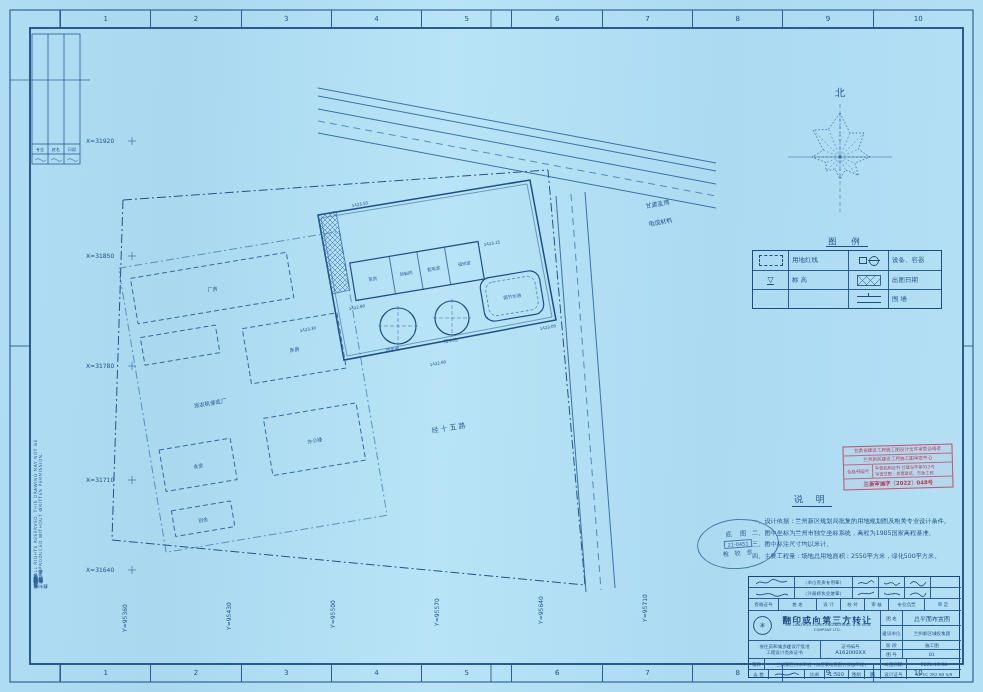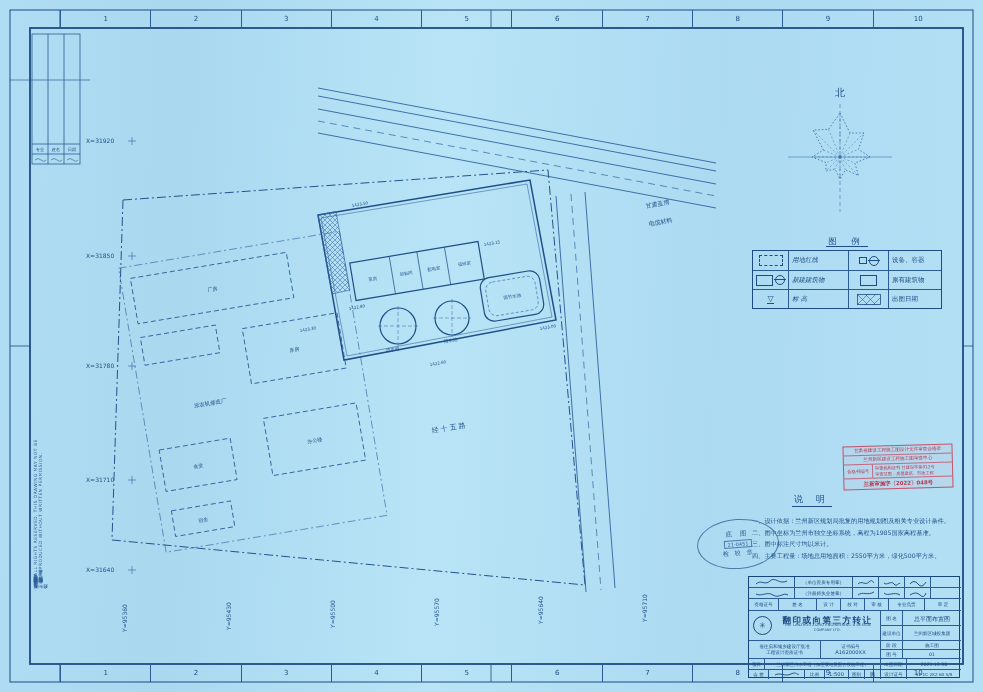--- a/index.html
+++ b/index.html
@@ -14,21 +14,21 @@
   
   .legend{position:absolute;left:752px;top:236px;width:190px;color:#1f4f88;}
   .legend-title{text-align:center;font-size:8.5px;letter-spacing:6px;margin-bottom:2px;}
   .legend-title i{font-style:normal;border-bottom:1px solid #1f4f88;padding:0 2px;}
   .legend-table{border:1px solid #1d4c82;display:flex;flex-direction:column;}
   .lrow{display:flex;height:19px;border-top:1px solid #2a5c96;box-sizing:border-box;}
   .lrow:first-child{border-top:none;}
   .lc{display:flex;align-items:center;box-sizing:border-box;border-right:1px solid #2a5c96;
       font-size:6.5px;padding-left:3px;}
   .lc.sym{justify-content:center;padding-left:0;}
-  .c1{width:36px;}.c2{width:60px;font-style:italic;}.c3{width:40px;}.c4{width:52px;border-right:none;text-align:right;}
+  .c1{width:36px;}.c2{width:60px;}.c3{width:40px;}.c4{width:52px;border-right:none;text-align:right;}
   .sym-dash{width:22px;height:9px;border:1px dashed #1d4c82;}
   .sym-rect{width:15px;height:9px;border:1px solid #1d4c82;display:inline-block;}
   .sym-circ{width:8px;height:8px;border:1px solid #1d4c82;border-radius:50%;display:inline-block;
     position:relative;margin-left:2px;}
   .sym-circ::after{content:"";position:absolute;left:-2px;right:-2px;top:3px;border-top:1px solid #1d4c82;}
   .glyph-elev::before{content:"▽";font-size:8px;color:#1f4f88;border-bottom:1px solid #1f4f88;}
   .sym-wall{width:24px;height:5px;border-top:1.5px solid #1d4c82;border-bottom:1px solid #1d4c82;position:relative;}
   .sym-wall::after{content:"";position:absolute;left:11px;top:-4px;height:4px;border-left:1px solid #1d4c82;}
   .sym-tiny-rect{width:6px;height:5px;border:1px solid #1d4c82;display:inline-block;}
   
@@ -237,41 +237,38 @@
             <span class="sym-dash"></span>
           </div>
         <div class="lc c2">用地红线</div>
         <div class="lc c3 sym">
             <span class="sym-tiny-rect"></span>
             <span class="sym-circ"></span>
           </div>
         <div class="lc c4">设备、容器</div>
       </div>
       <div class="lrow">
-        <div class="lc c1 sym">
-            <span class="sym-rect"></span>
-            <span class="sym-circ"></span>
-          </div>
-        <div class="lc c2">新建建筑物</div>
-        <div class="lc c3 sym">
-            <span class="sym-rect"></span>
-          </div>
-        <div class="lc c4">原有建筑物</div>
-      </div>
-      <div class="lrow">
         <div class="lc c1 sym glyph-elev"></div>
         <div class="lc c2">标  高</div>
         <div class="lc c3 sym">
           <svg width="24" height="11" viewBox="0 0 24 11">
               <rect x="0.5" y="0.5" width="23" height="10" fill="none" stroke="#1d4c82" stroke-width="0.8"></rect>
               <path d="M0,11 L11,0 M8,11 L19,0 M16,11 L24,3 M0,0 L11,11 M8,0 L19,11" stroke="#1d4c82" stroke-width="0.5"></path>
             </svg>
         </div>
         <div class="lc c4">出图日期</div>
       </div>
+      <div class="lrow">
+        <div class="lc c1 sym"></div>
+        <div class="lc c2"></div>
+        <div class="lc c3 sym">
+            <span class="sym-wall"></span>
+          </div>
+        <div class="lc c4">围  墙</div>
+      </div>
     </div>
   </div>
 
   <div class="red-stamp">
     <div class="rs-line">甘肃省建设工程施工图设计文件审查合格章</div>
     <div class="rs-line">兰州新区建设工程施工图审查中心</div>
     <div class="rs-mid">
       <div class="rs-box">合格书编号</div>
       <div class="rs-details">
         <div>审查机构证书 甘建审字第012号</div>

